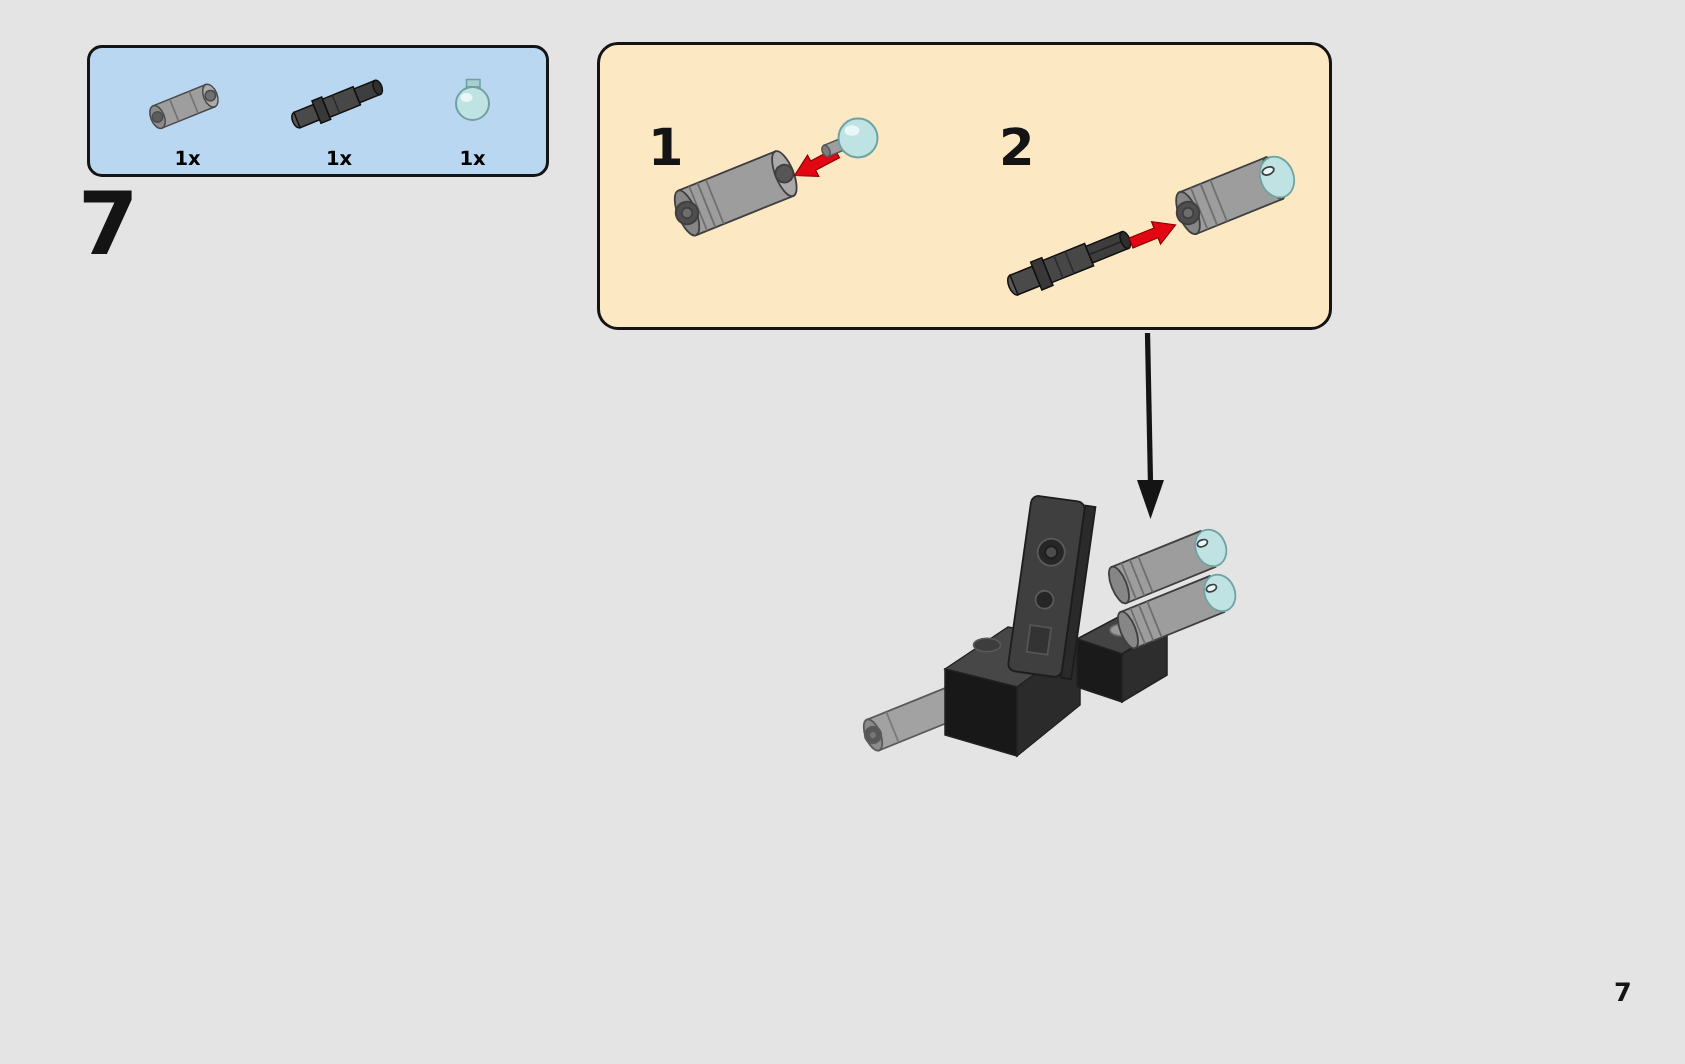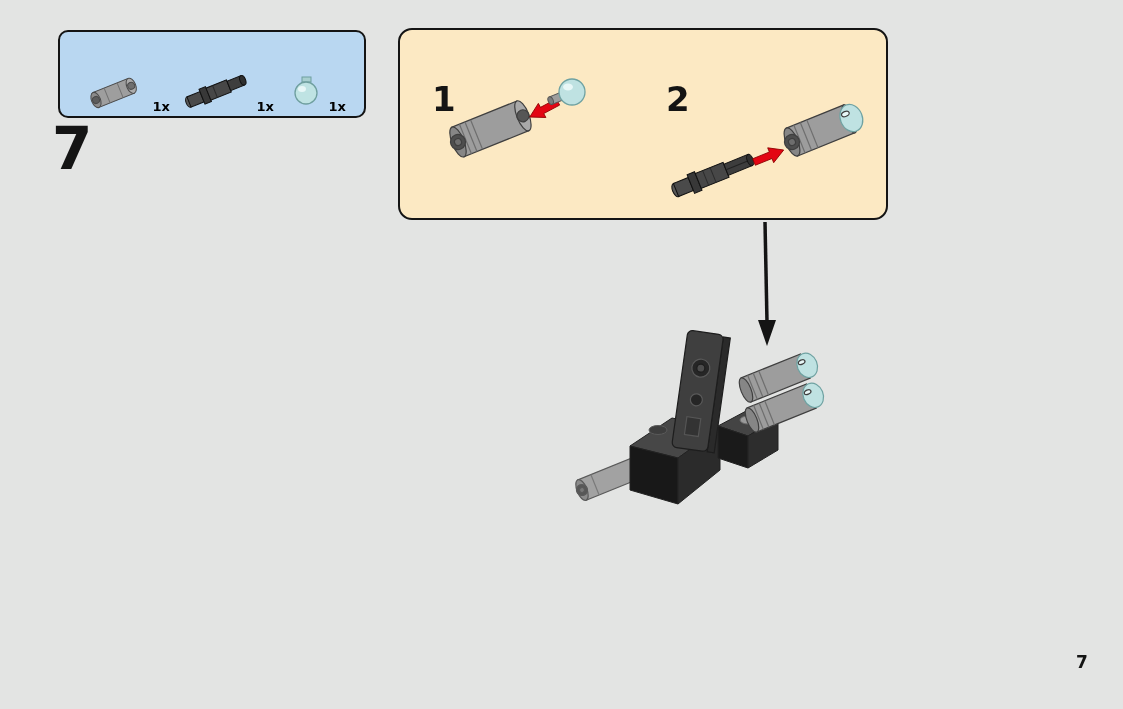--- a/index.html
+++ b/index.html
@@ -10,21 +10,21 @@
     position:relative;overflow:hidden;color:#111;
   }
   .abs{position:absolute;}
 
   
   .parts-box{
     left:58px;top:30px;width:308px;height:88px;
     background:#b9d7f1;border:2px solid #141414;border-radius:10px;
     box-sizing:border-box;
   }
-  .part-col{position:absolute;top:6px;height:76px;display:flex;flex-direction:row;align-items:flex-end;justify-content:flex-end;}
+  .part-col{position:absolute;top:6px;height:76px;display:flex;flex-direction:column;align-items:center;justify-content:flex-end;}
   .part-col .art{flex:1;display:flex;align-items:center;justify-content:center;}
   .part-count{font-weight:bold;font-size:13px;line-height:1.1;color:#000;}
 
   
   .step-number{left:52px;top:120px;font-size:58px;font-weight:bold;line-height:1;color:#141414;}
 
   
   .substeps-box{
     left:398px;top:28px;width:490px;height:192px;
     background:#fce9c3;border:2px solid #141414;border-radius:14px;

